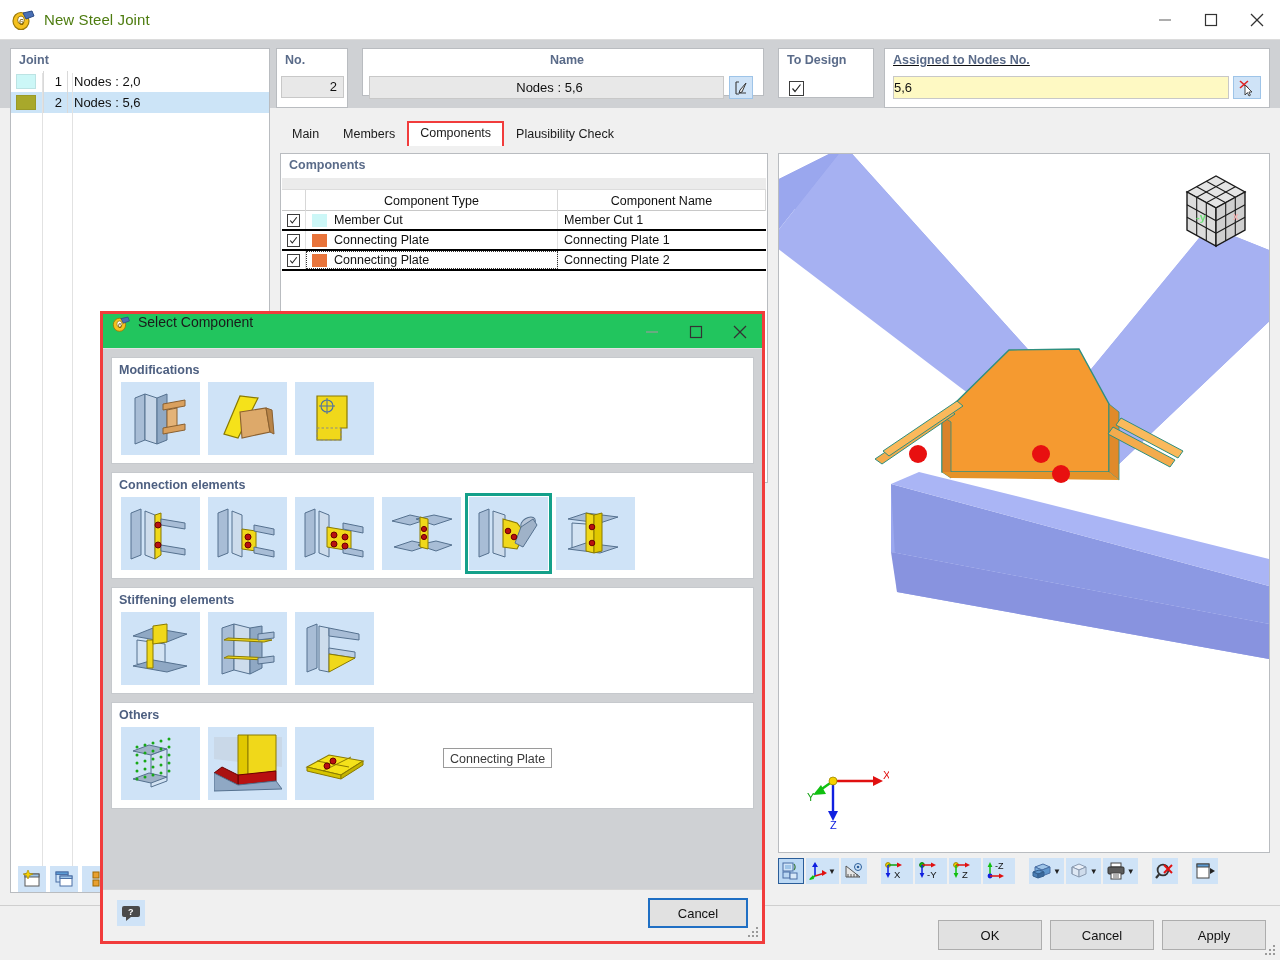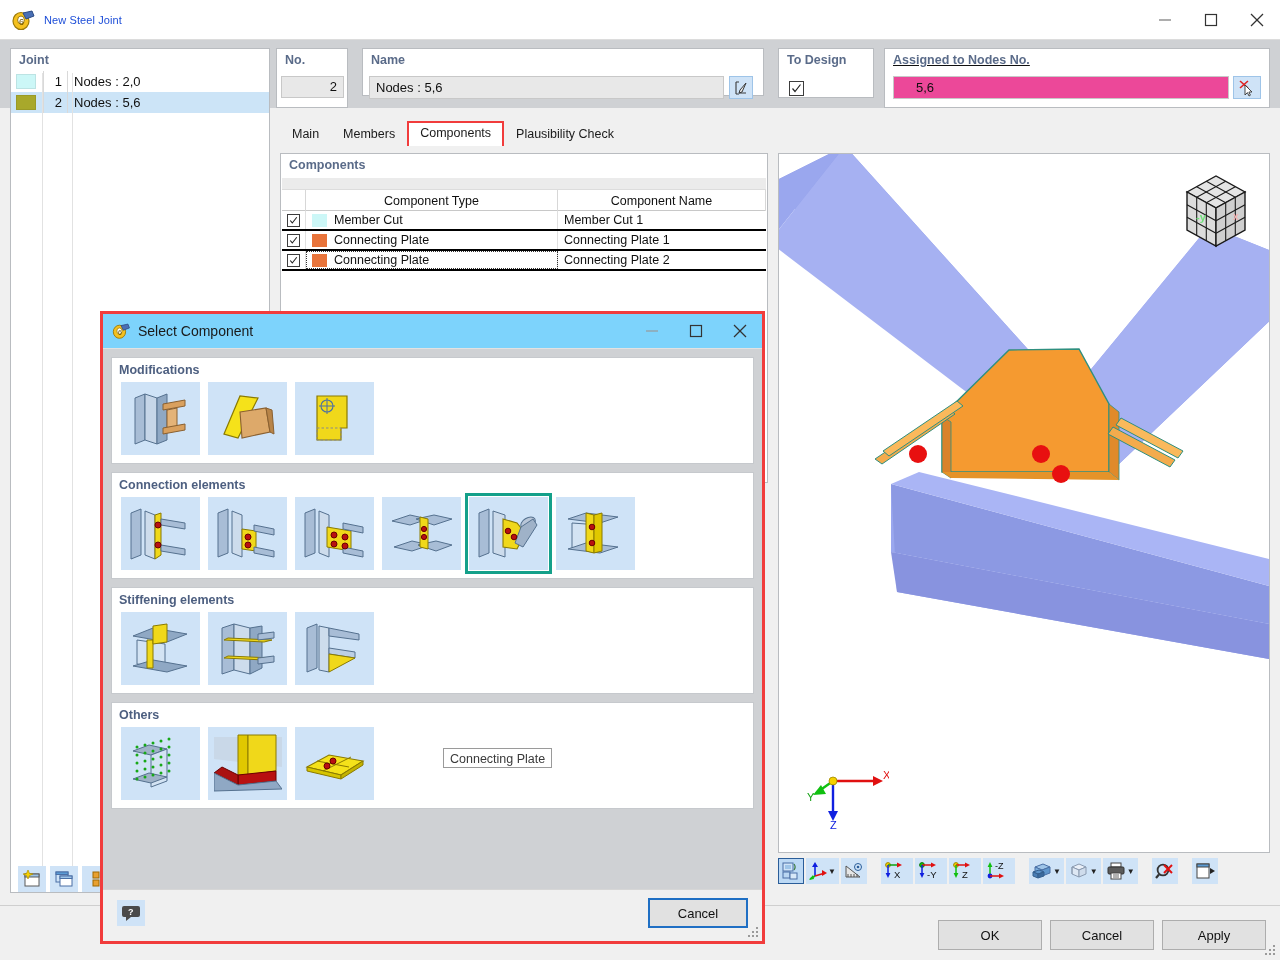--- a/index.html
+++ b/index.html
@@ -23,21 +23,21 @@
     position: absolute; left: 0; top: 0; width: 1280px; height: 40px;
     background: #ffffff;
     border-bottom: 1px solid #dcdcdc;
     display: flex; align-items: center;
   }
   .win-icon {
     width: 26px; height: 26px; margin-left: 10px; margin-right: 8px;
     position: relative; flex: none;
   }
   .win-title {
-    font-size: 11px; color: #1d4ed8; letter-spacing: 0.1px;
+    font-size: 15px; color: #4d7c0f; letter-spacing: 0.1px;
   }
   .win-ctrl-wrap {
     margin-left: auto; display: flex; height: 40px;
   }
   .win-ctrl {
     width: 46px; height: 40px; display: flex; align-items: center; justify-content: center;
   }
   .win-ctrl svg { display: block; }
 
   
@@ -86,21 +86,21 @@
   .field {
     background: #e8e8e8; border: 1px solid #c8c8c8;
     height: 22px; line-height: 20px; font-size: 13px;
   }
   #no-field {
     position: absolute; left: 4px; top: 27px; width: 63px;
     text-align: right; padding-right: 6px;
   }
 
   
-  #name-box { left: 362px; top: 48px; width: 402px; height: 48px; }
+  #name-box { left: 362px; top: 48px; width: 402px; height: 48px; text-align: center; }
   #name-field {
     position: absolute; left: 6px; top: 27px; width: 355px;
     background: #e8e8e8; border: 1px solid #c8c8c8;
     height: 23px; line-height: 21px; padding-left: 6px; font-size: 13px;
   }
   .sq-btn {
     position: absolute; background: #cfe3f7; border: 1px solid #9ec4e8;
     display: flex; align-items: center; justify-content: center;
   }
   #name-edit-btn { left: 366px; top: 27px; width: 24px; height: 23px; }
@@ -110,22 +110,22 @@
   .chk {
     width: 15px; height: 15px; border: 1px solid #3c3c3c; background: #fff;
     display: inline-flex; align-items: center; justify-content: center;
   }
   #todesign-chk { position: absolute; left: 10px; top: 32px; }
 
   
   #assign-box { left: 884px; top: 48px; width: 386px; height: 60px; text-decoration: underline; }
   #assign-field {
     position: absolute; left: 8px; top: 27px; width: 336px;
-    background: #ec4899; border: 1px solid #c8c8c8;
-    height: 23px; line-height: 21px; padding-left: 22px; font-size: 13px;
+    background: #fef9c3; border: 1px solid #c8c8c8;
+    height: 23px; line-height: 21px; padding-left: 0; font-size: 13px;
   }
   #assign-pick-btn { left: 348px; top: 27px; width: 28px; height: 23px; }
 
   
   .tabs {
     position: absolute; left: 280px; top: 122px; height: 24px;
     display: flex; align-items: flex-end;
   }
   .tab {
     height: 24px; line-height: 23px; padding: 0 11px;
@@ -214,21 +214,21 @@
   .resize-grip {
     position: absolute; right: 3px; bottom: 3px; width: 12px; height: 12px;
   }
 
   
   #sel-dialog {
     position: absolute; left: 100px; top: 311px; width: 665px; height: 633px;
     border: 3px solid #f13c3c; background: #cfd1d4;
   }
   #sel-title {
-    height: 35px; background: #7dd3fc; display: flex; align-items: center;
+    height: 35px; background: #22c55e; display: flex; 
     border-bottom: 1px solid #e2e2e2;
   }
   #sel-title .win-icon { width: 20px; height: 20px; margin-left: 8px; margin-right: 7px; }
   .sel-title-text { font-size: 14px; color: #1a1a1a; }
   .sel-ctrls { margin-left: auto; display: flex; }
   .sel-ctrl { width: 44px; height: 35px; display: flex; align-items: center; justify-content: center; }
 
   .sel-body {
     position: absolute; left: 8px; top: 43px; width: 643px; height: 537px;
   }

